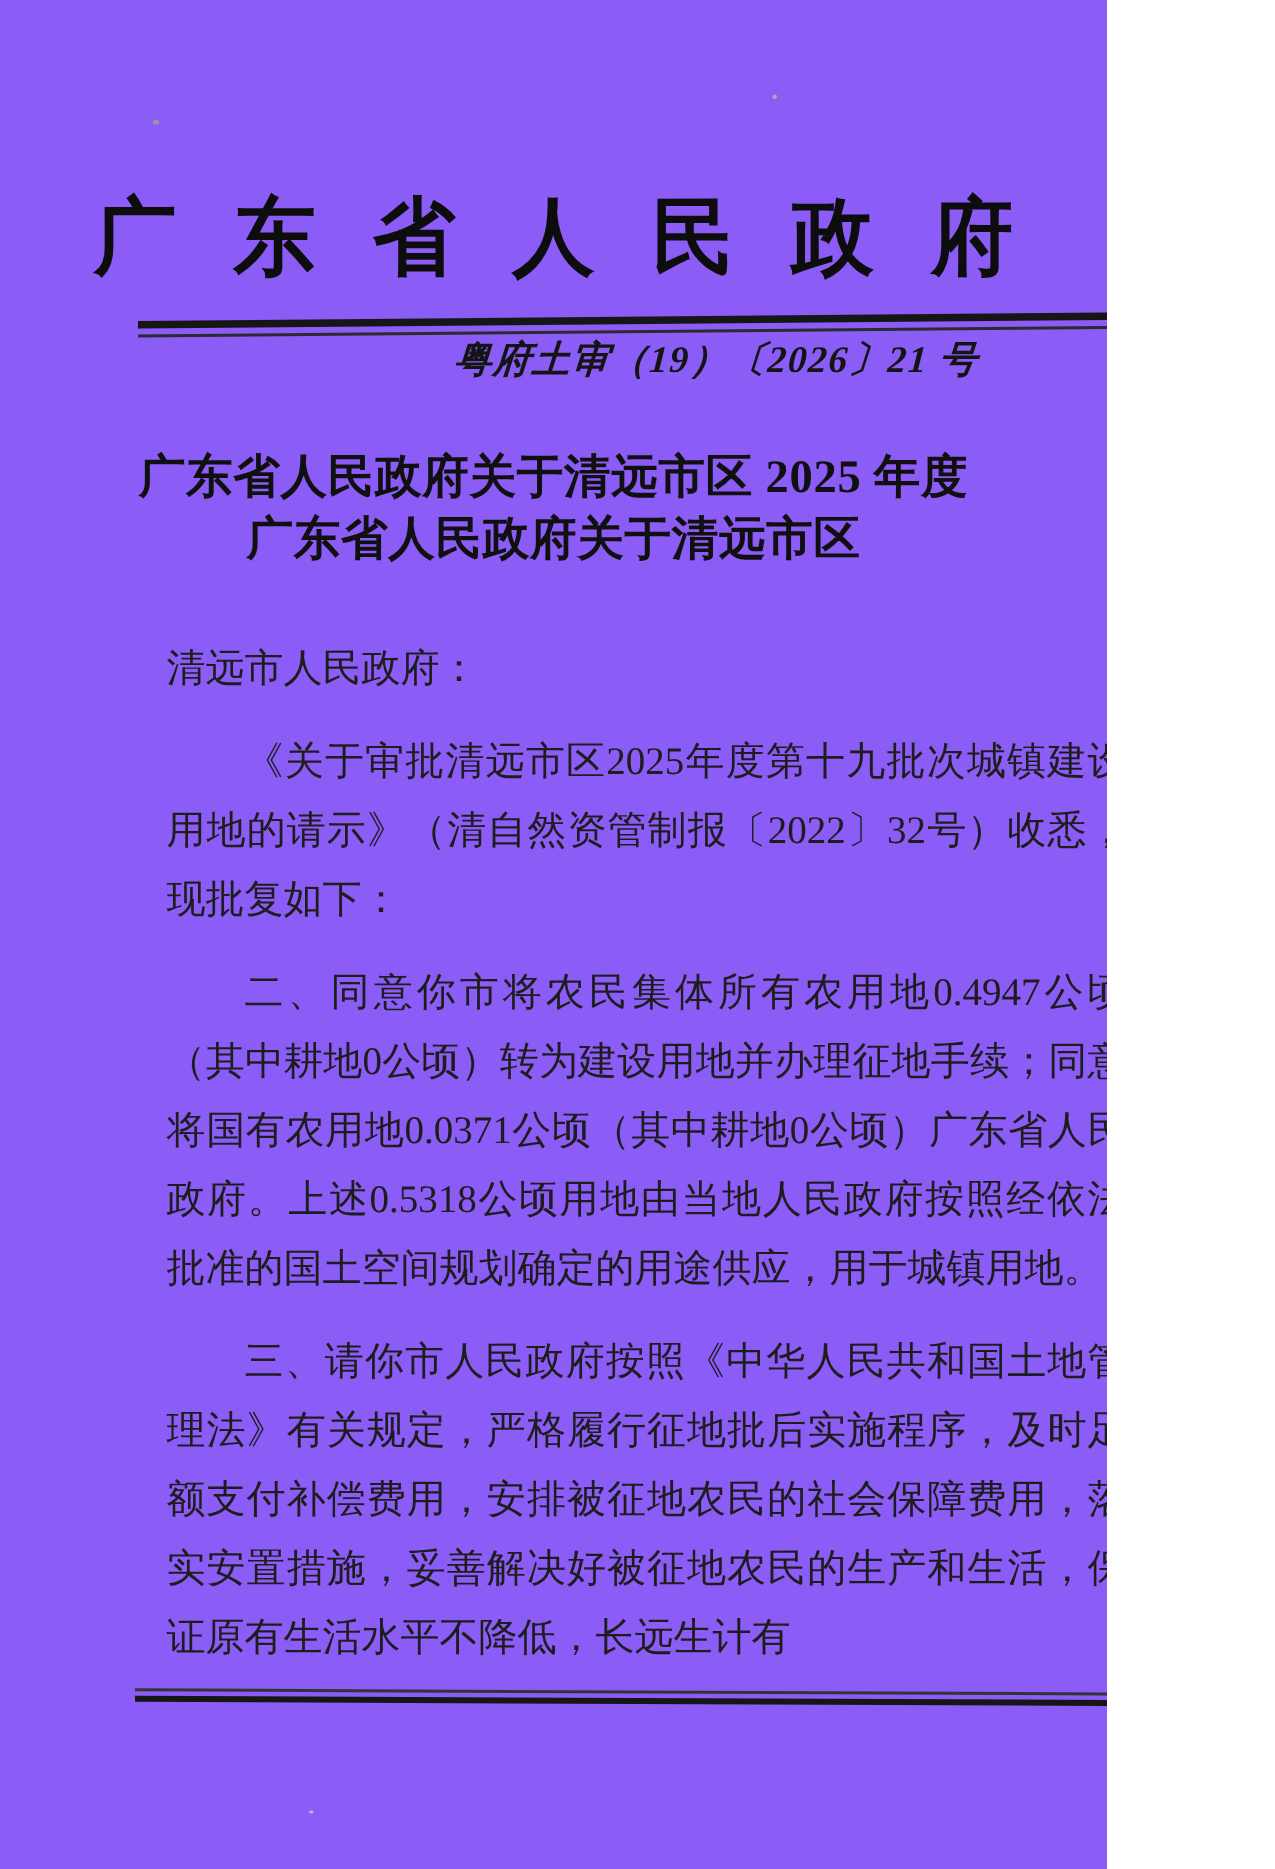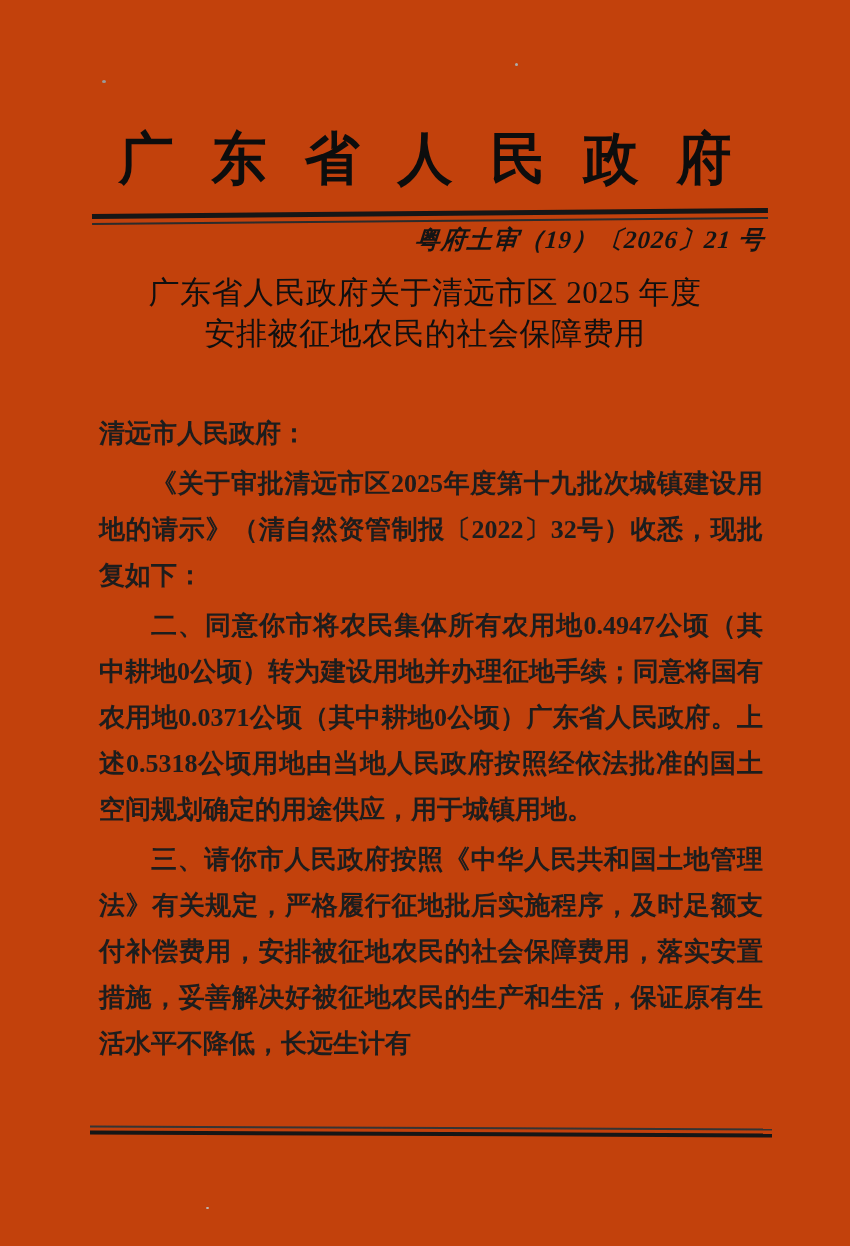--- a/index.html
+++ b/index.html
@@ -2,23 +2,23 @@
 <html><head>
 <meta charset="utf-8">
 <style>
   html, body {
     margin: 0;
     padding: 0;
     background: #ffffff;
   }
   .page {
     position: relative;
-    width: 850px;
+    width: 738px;
     height: 1246px;
-    background: #c2410c;
+    background: #8b5cf6;
     overflow: hidden;
     font-family: "Liberation Serif", "DejaVu Serif", serif;
     color: #1c1c1c;
   }
 
   
   .org-name {
     position: absolute;
     top: 122px;
     left: 0;
@@ -55,44 +55,44 @@
     font-weight: 600;
     letter-spacing: 1px;
     color: #141414;
     transform: skewX(-4deg);
     white-space: nowrap;
   }
 
   
   .doc-title {
     position: absolute;
-    top: 272px;
+    top: 297px;
     left: 0;
     width: 100%;
     text-align: center;
     font-size: 31px;
-    font-weight: 400;
+    font-weight: 700;
     line-height: 41px;
     letter-spacing: 0.5px;
     color: #101010;
   }
 
   
   .doc-body {
     position: absolute;
     top: 407px;
     left: 95px;
     width: 672px;
     font-size: 26px;
     line-height: 46px;
     text-align: justify;
     text-justify: inter-character;
     color: #1d1d1d;
   }
-  .doc-body p { margin: 4px; font-weight: bold; }
+  .doc-body p { margin: 16px; }
   .doc-body .para { text-indent: 2em; }
 
   
   .foot-rule {
     position: absolute;
     left: 90px;
     top: 1127px;
     width: 682px;
     transform: rotate(0.25deg);
   }
@@ -118,21 +118,21 @@
 
   <div class="head-rule">
     <div class="line-thick"></div>
     <div class="line-thin"></div>
   </div>
 
   <div class="doc-number">粤府土审（19）〔2026〕21 号</div>
 
   <div class="doc-title">
     <div>广东省人民政府关于清远市区 2025 年度</div>
-    <div>安排被征地农民的社会保障费用</div>
+    <div>广东省人民政府关于清远市区</div>
   </div>
 
   <div class="doc-body">
     <p class="salutation">清远市人民政府：</p>
     <p class="para">《关于审批清远市区2025年度第十九批次城镇建设用地的请示》（清自然资管制报〔2022〕32号）收悉，现批复如下：</p>
     <p class="para">二、同意你市将农民集体所有农用地0.4947公顷（其中耕地0公顷）转为建设用地并办理征地手续；同意将国有农用地0.0371公顷（其中耕地0公顷）广东省人民政府。上述0.5318公顷用地由当地人民政府按照经依法批准的国土空间规划确定的用途供应，用于城镇用地。</p>
     <p class="para">三、请你市人民政府按照《中华人民共和国土地管理法》有关规定，严格履行征地批后实施程序，及时足额支付补偿费用，安排被征地农民的社会保障费用，落实安置措施，妥善解决好被征地农民的生产和生活，保证原有生活水平不降低，长远生计有</p>
   </div>
 
   <div class="foot-rule">

